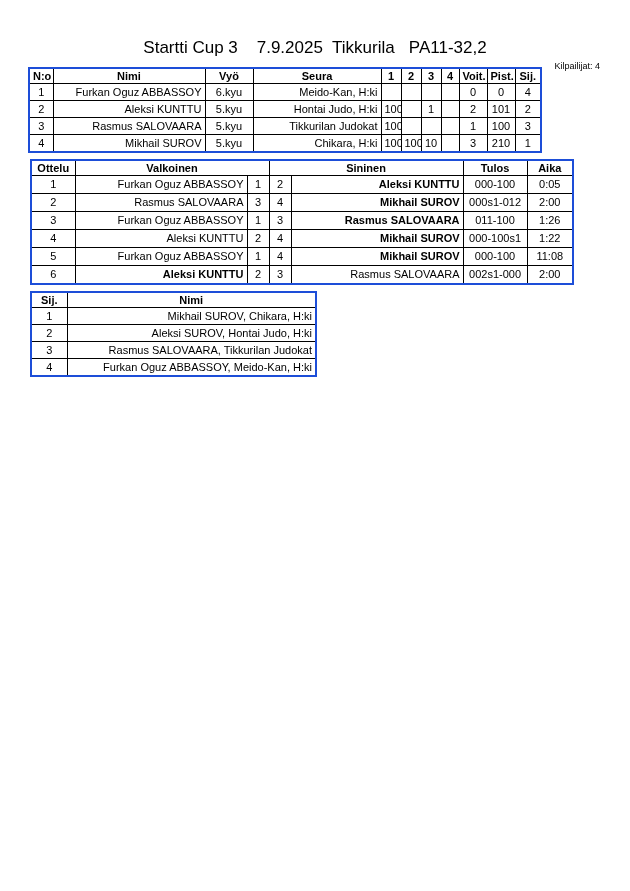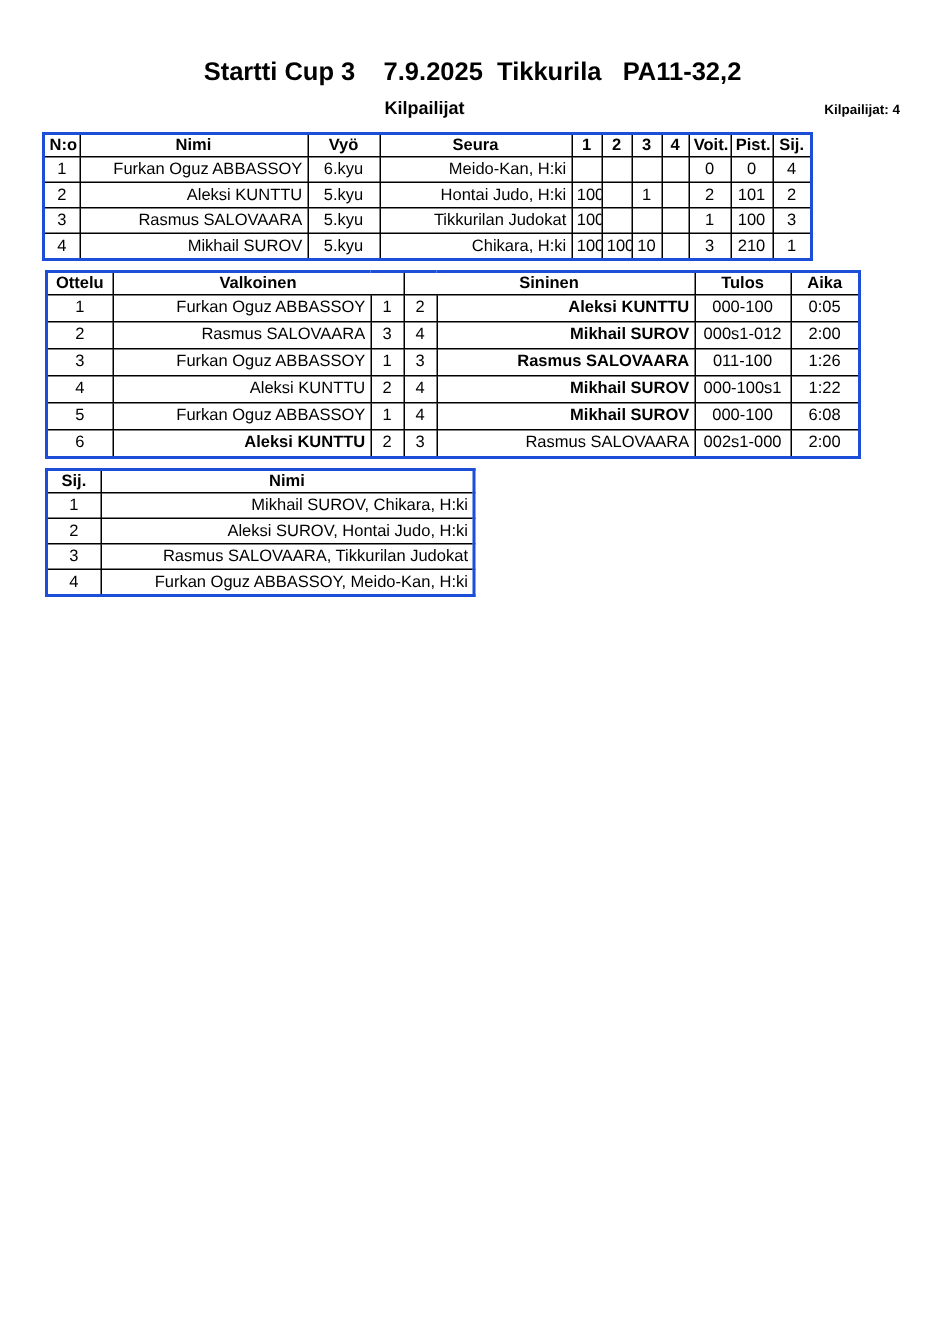--- a/index.html
+++ b/index.html
@@ -8,38 +8,38 @@
     height: 891px;
     background: #ffffff;
     overflow: hidden;
     color: #000;
     font-family: "Liberation Sans", sans-serif;
   }
   .main-title {
     margin: 38px 0 0 0;
     text-align: center;
     font-size: 17px;
-    font-weight: bold;
+    font-weight: normal;
     white-space: pre;
   }
   .sec-head { position: relative; }
   .sec-title {
     font-size: 12px;
     font-weight: bold;
     text-align: center;
   }
   .sec-title.competitors { width: 510px; margin: 7px 0 0 28px; }
   .sec-title.matches     { width: 542px; margin: 27px 0 0 30px; }
   .sec-title.results     { width: 285px; margin: 11px 0 0 30px; }
   .count-label {
     position: absolute;
     top: 3px;
     right: 30px;
     font-size: 9px;
-    font-weight: bold;
+    font-weight: normal;
   }
   table {
     border-collapse: collapse;
     table-layout: fixed;
     font-size: 11px;
     line-height: 13px;
     border: 2px solid #1d4ed8;
   }
   th, td {
     border: 1px solid #000;
@@ -59,21 +59,20 @@
   tr[data-winner="blue"]  .b-name { font-weight: bold; }
 </style>
 </head>
 <body>
 
 <div>
 
   <h1 class="main-title">Startti Cup 3    7.9.2025  Tikkurila   PA11-32,2</h1>
 
   <div class="sec-head">
-    <div class="sec-title competitors">Kilpailijat</div>
     <div class="count-label">Kilpailijat: 4</div>
   </div>
 
   <table id="competitors-table">
     <colgroup>
       <col style="width:24px">
         <col style="width:152px">
         <col style="width:48px">
         <col style="width:128px">
       <col style="width:20px">
@@ -212,21 +211,21 @@
         <td class="ac">000-100s1</td>
         <td class="ac">1:22</td>
       </tr>
       <tr data-winner="blue">
         <td class="ac">5</td>
         <td class="al w-name">Furkan Oguz ABBASSOY</td>
         <td class="ac">1</td>
         <td class="ac">4</td>
         <td class="al b-name">Mikhail SUROV</td>
         <td class="ac">000-100</td>
-        <td class="ac">6:08</td>
+        <td class="ac">11:08</td>
       </tr>
       <tr data-winner="white">
         <td class="ac">6</td>
         <td class="al w-name">Aleksi KUNTTU</td>
         <td class="ac">2</td>
         <td class="ac">3</td>
         <td class="al b-name">Rasmus SALOVAARA</td>
         <td class="ac">002s1-000</td>
         <td class="ac">2:00</td>
       </tr>

